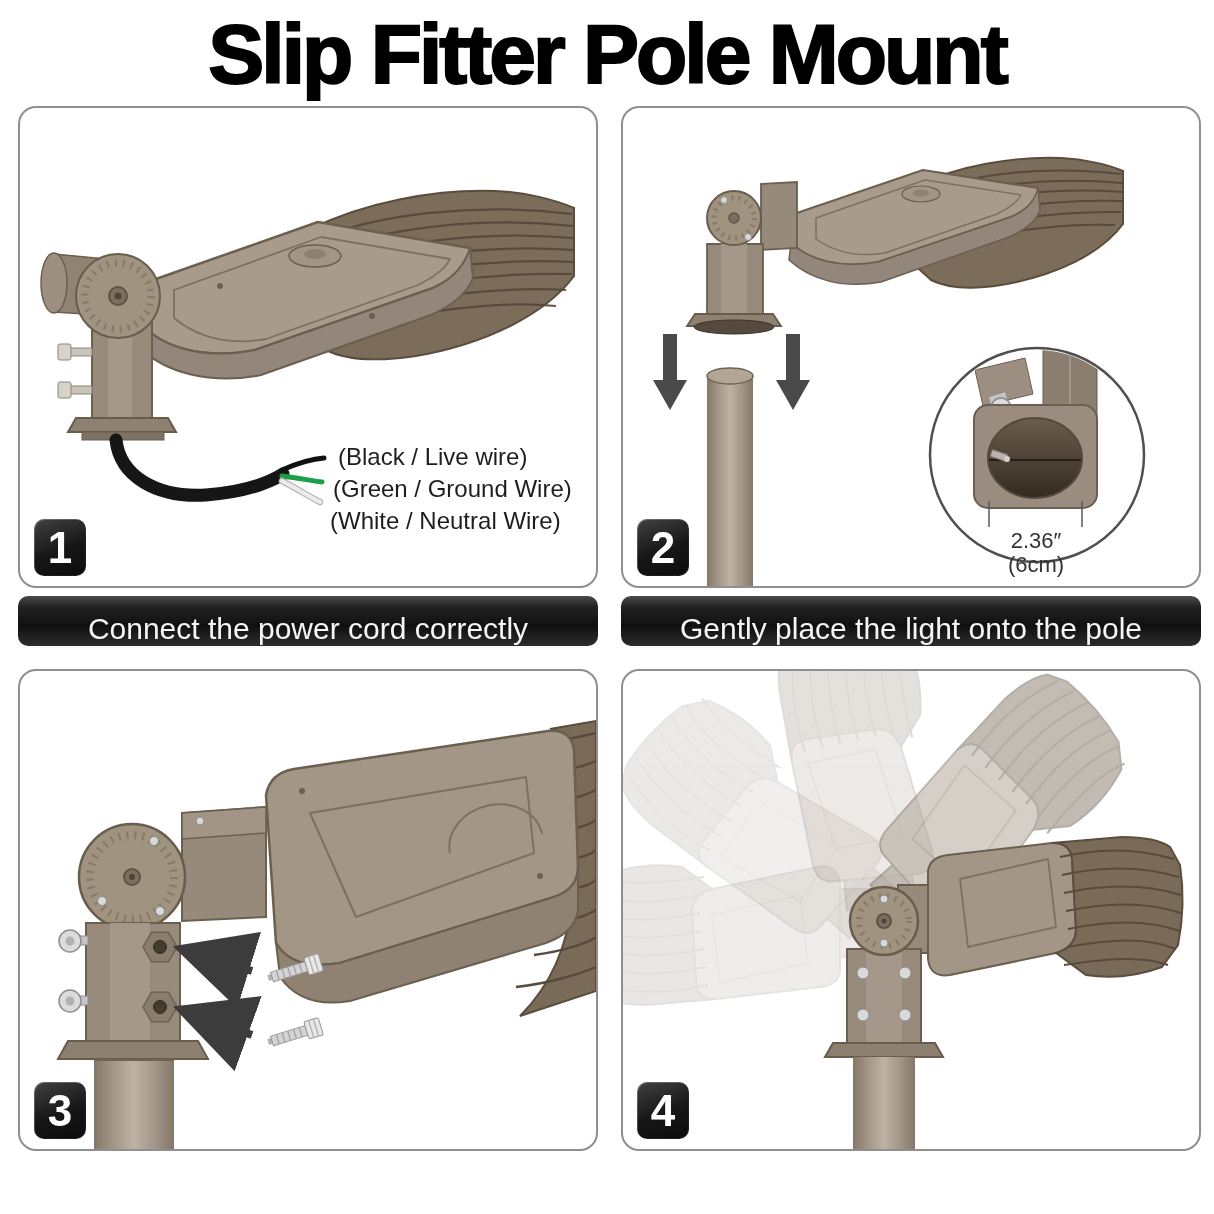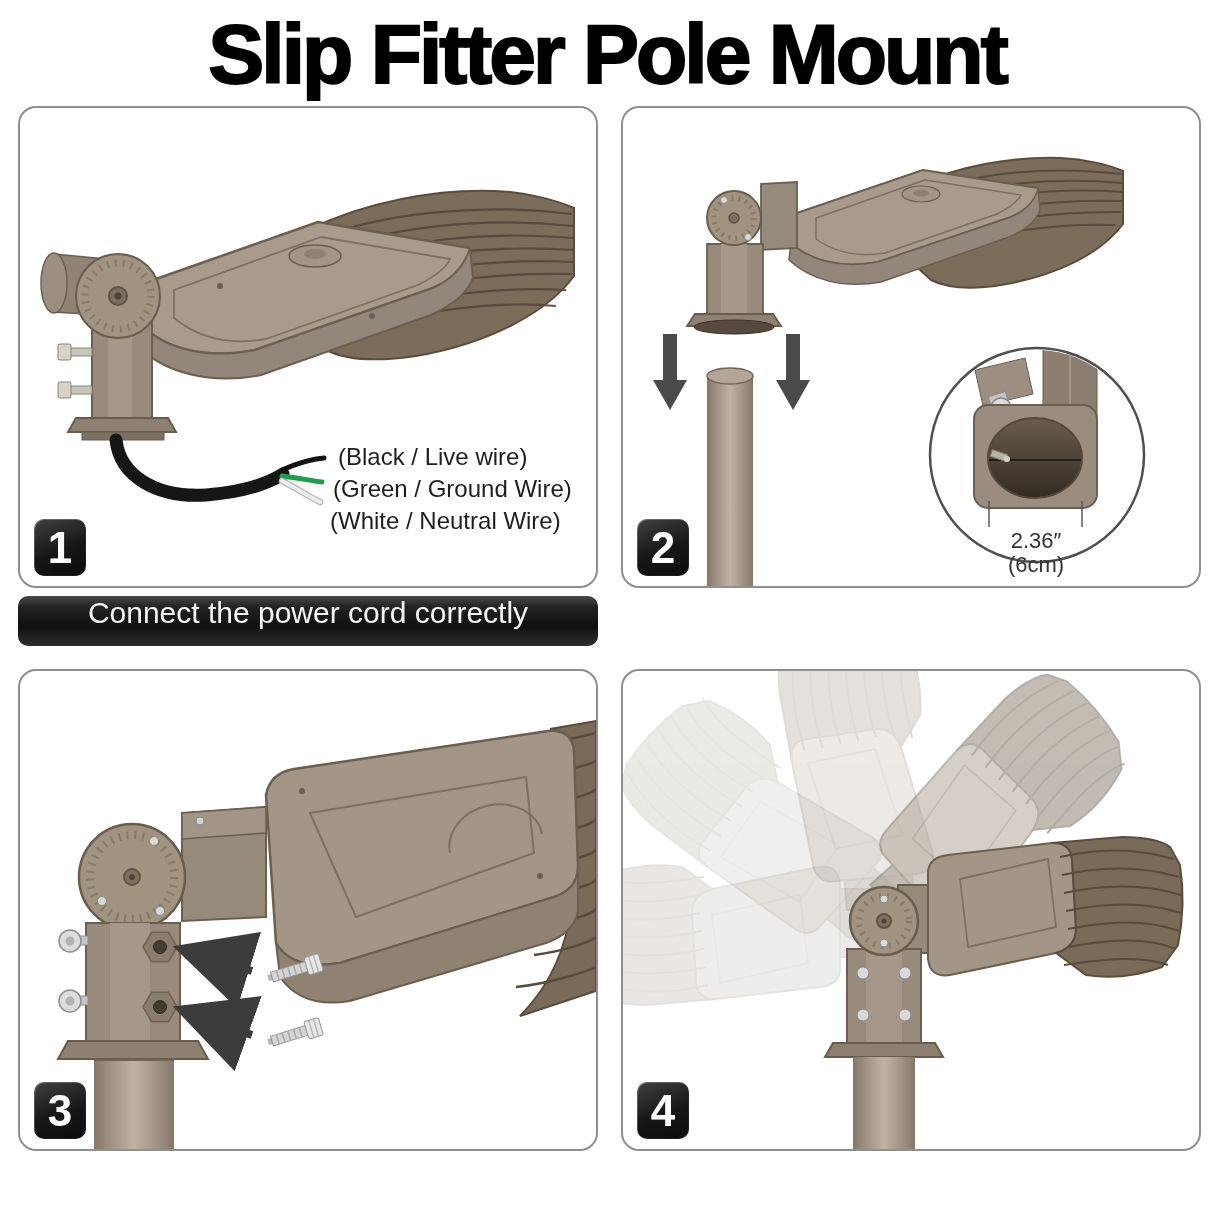--- a/index.html
+++ b/index.html
@@ -26,21 +26,21 @@
     border-radius:10px;
     background:linear-gradient(160deg,#414141 0%,#161616 55%,#0c0c0c 100%);
     box-shadow:inset 1px 1px 0 rgba(255,255,255,0.22), inset -1px -1px 0 rgba(255,255,255,0.06);
     color:#fff;font-size:44px;font-weight:700;
     display:flex;align-items:center;justify-content:center;
   }
   .caption{
     margin-top:8px;height:50px;border-radius:10px;
     background:linear-gradient(180deg,#4a4a4a 0%,#222222 22%,#101010 60%,#2e2e2e 100%);
     color:#f5f5f5;font-size:30px;
-    display:flex;align-items:flex-start;justify-content:center;
+    display:flex;align-items:flex-end;justify-content:center;
     text-align:center;
   }
 </style>
 </head>
 <body>
 
 <h1 class="title">Slip Fitter Pole Mount</h1>
 
 <div class="grid">
 
@@ -186,20 +186,23 @@
           </g>
           <path d="M 366,393 L 366,419 M 459,393 L 459,419" stroke="#5a5a5a" stroke-width="1.5"></path>
           <text x="413" y="440" text-anchor="middle" font-size="22" fill="#333333">2.36″</text>
           <text x="413" y="464" text-anchor="middle" font-size="22" fill="#333333">(6cm)</text>
         </g>
       </svg>
       <div class="badge">
           <span>2</span>
         </div>
     </div>
+    <div class="caption">
+        <span>Gently place the light onto the pole</span>
+      </div>
   </section>
 
   <section class="cell">
     <div class="panel">
       <svg viewBox="0 0 576 478">
         <defs>
           <linearGradient id="poleG3" x1="0" y1="0" x2="1" y2="0">
             <stop offset="0" stop-color="#857868"></stop>
               <stop offset="0.25" stop-color="#a4978a"></stop>
             <stop offset="0.5" stop-color="#bfb2a2"></stop>

